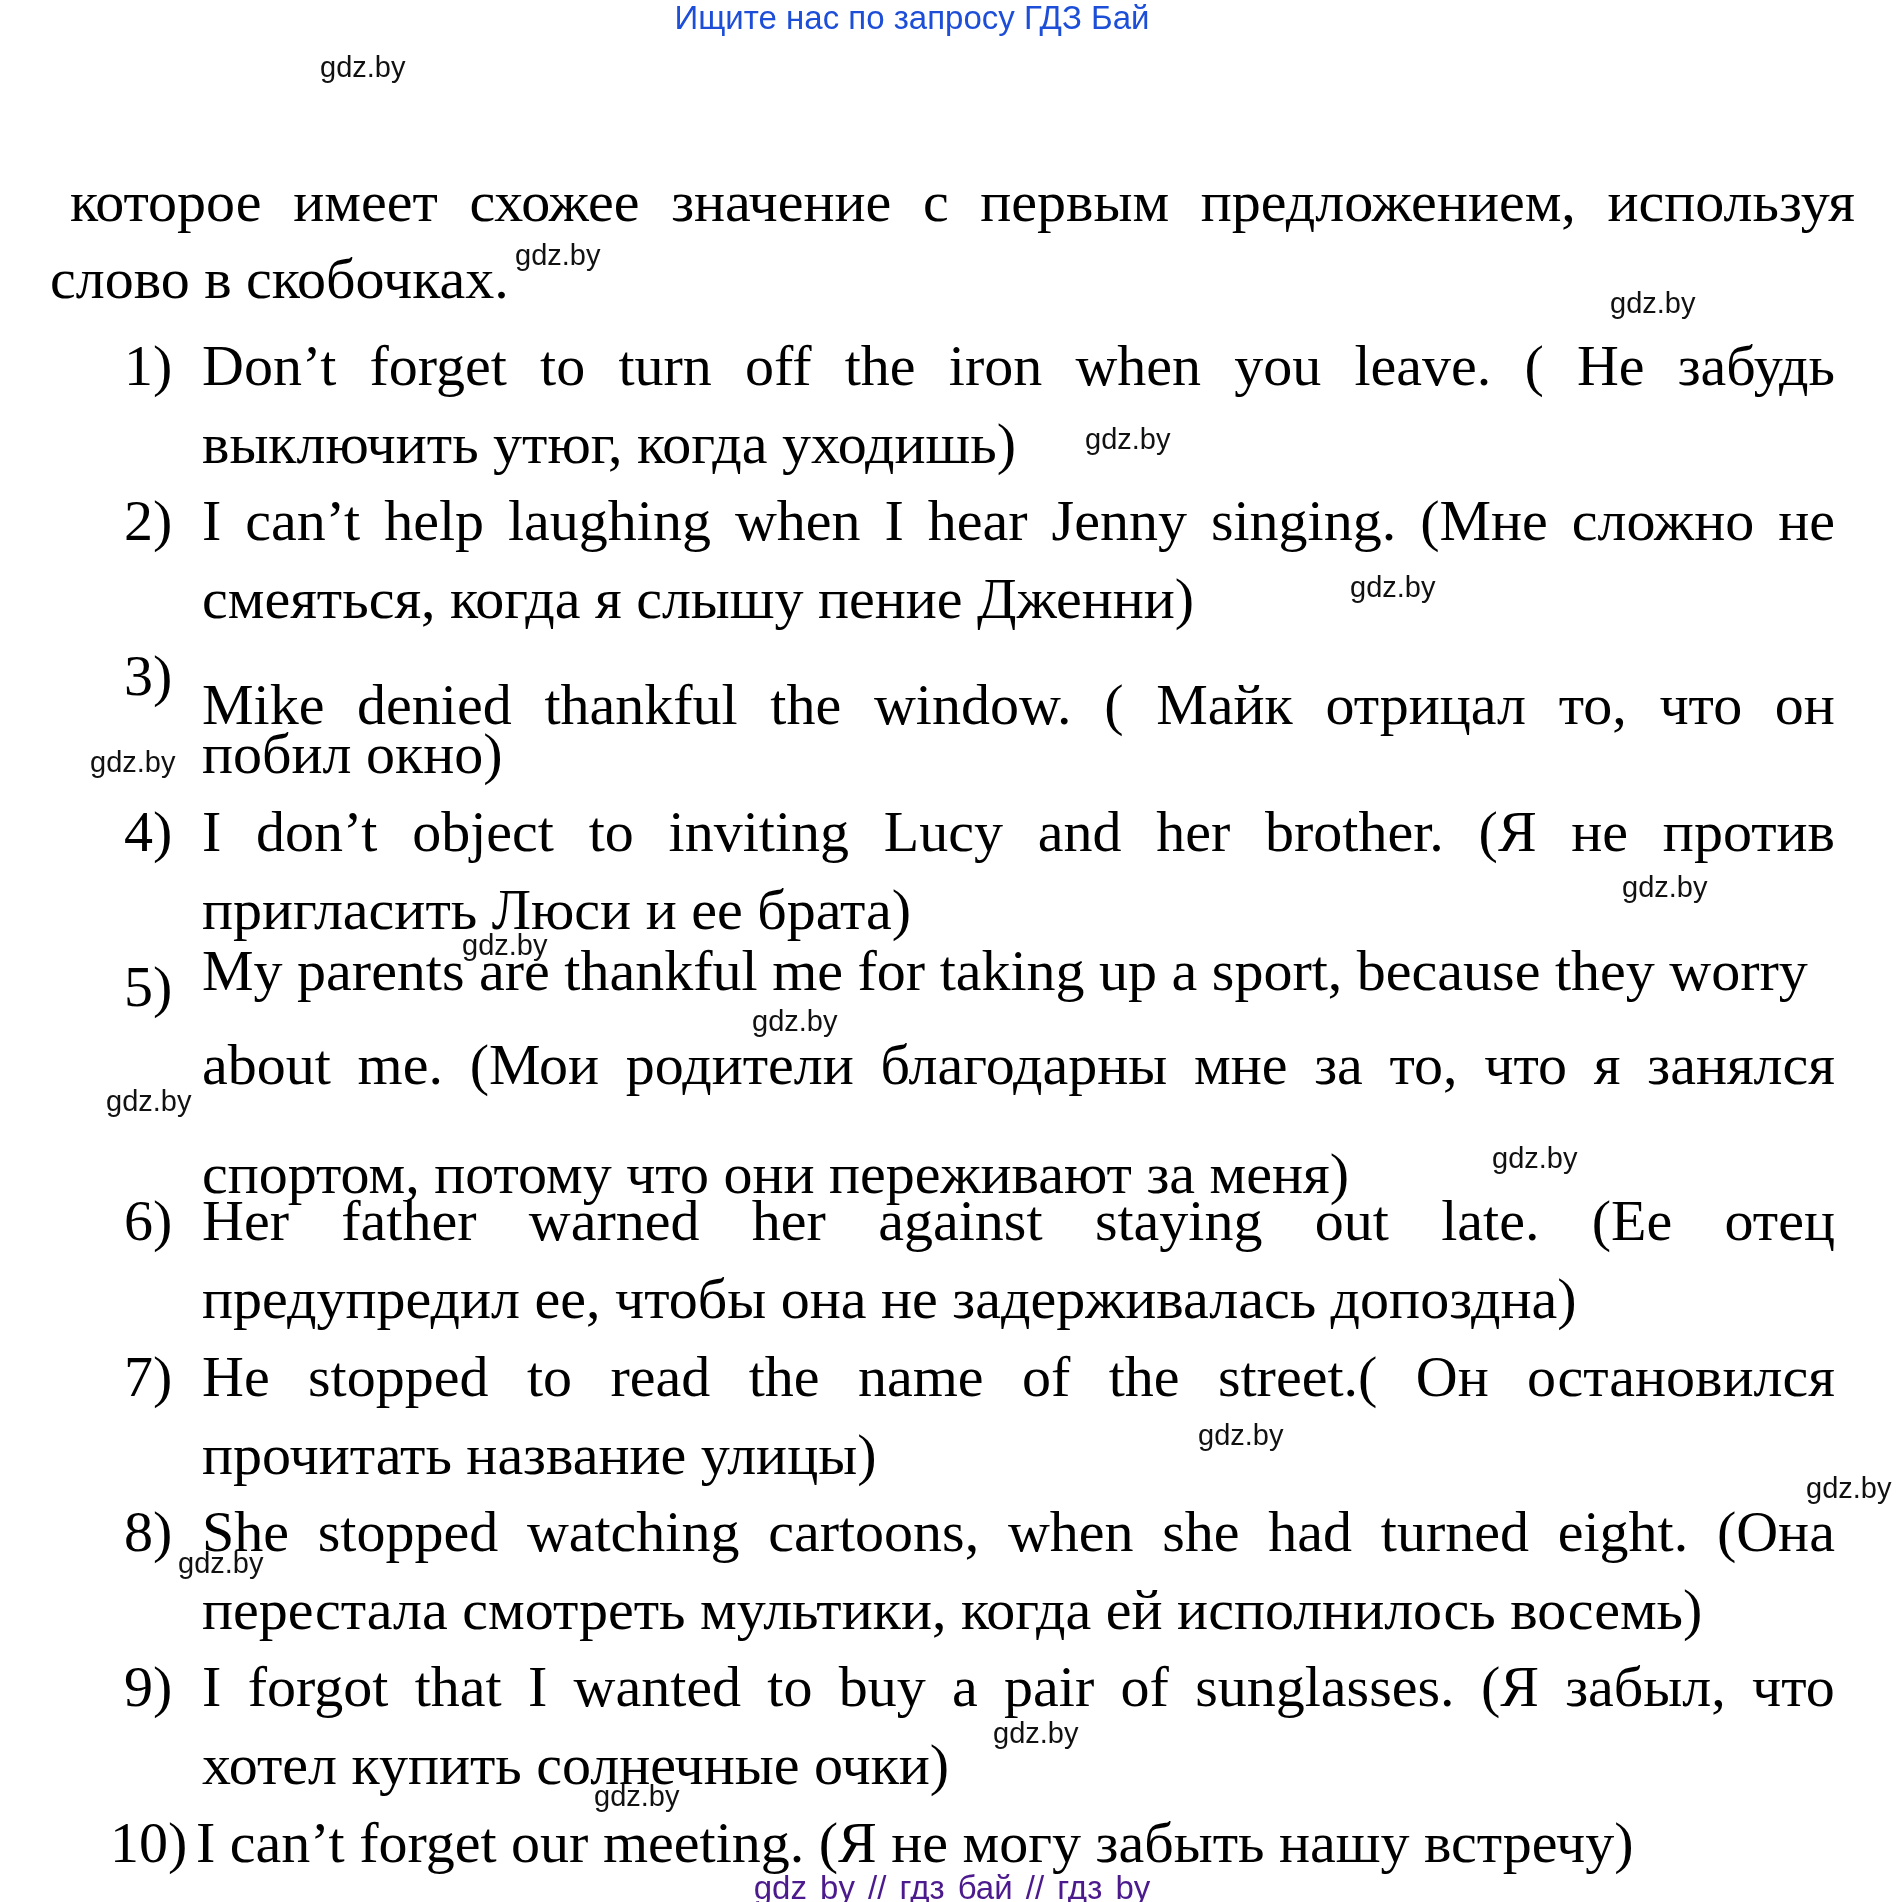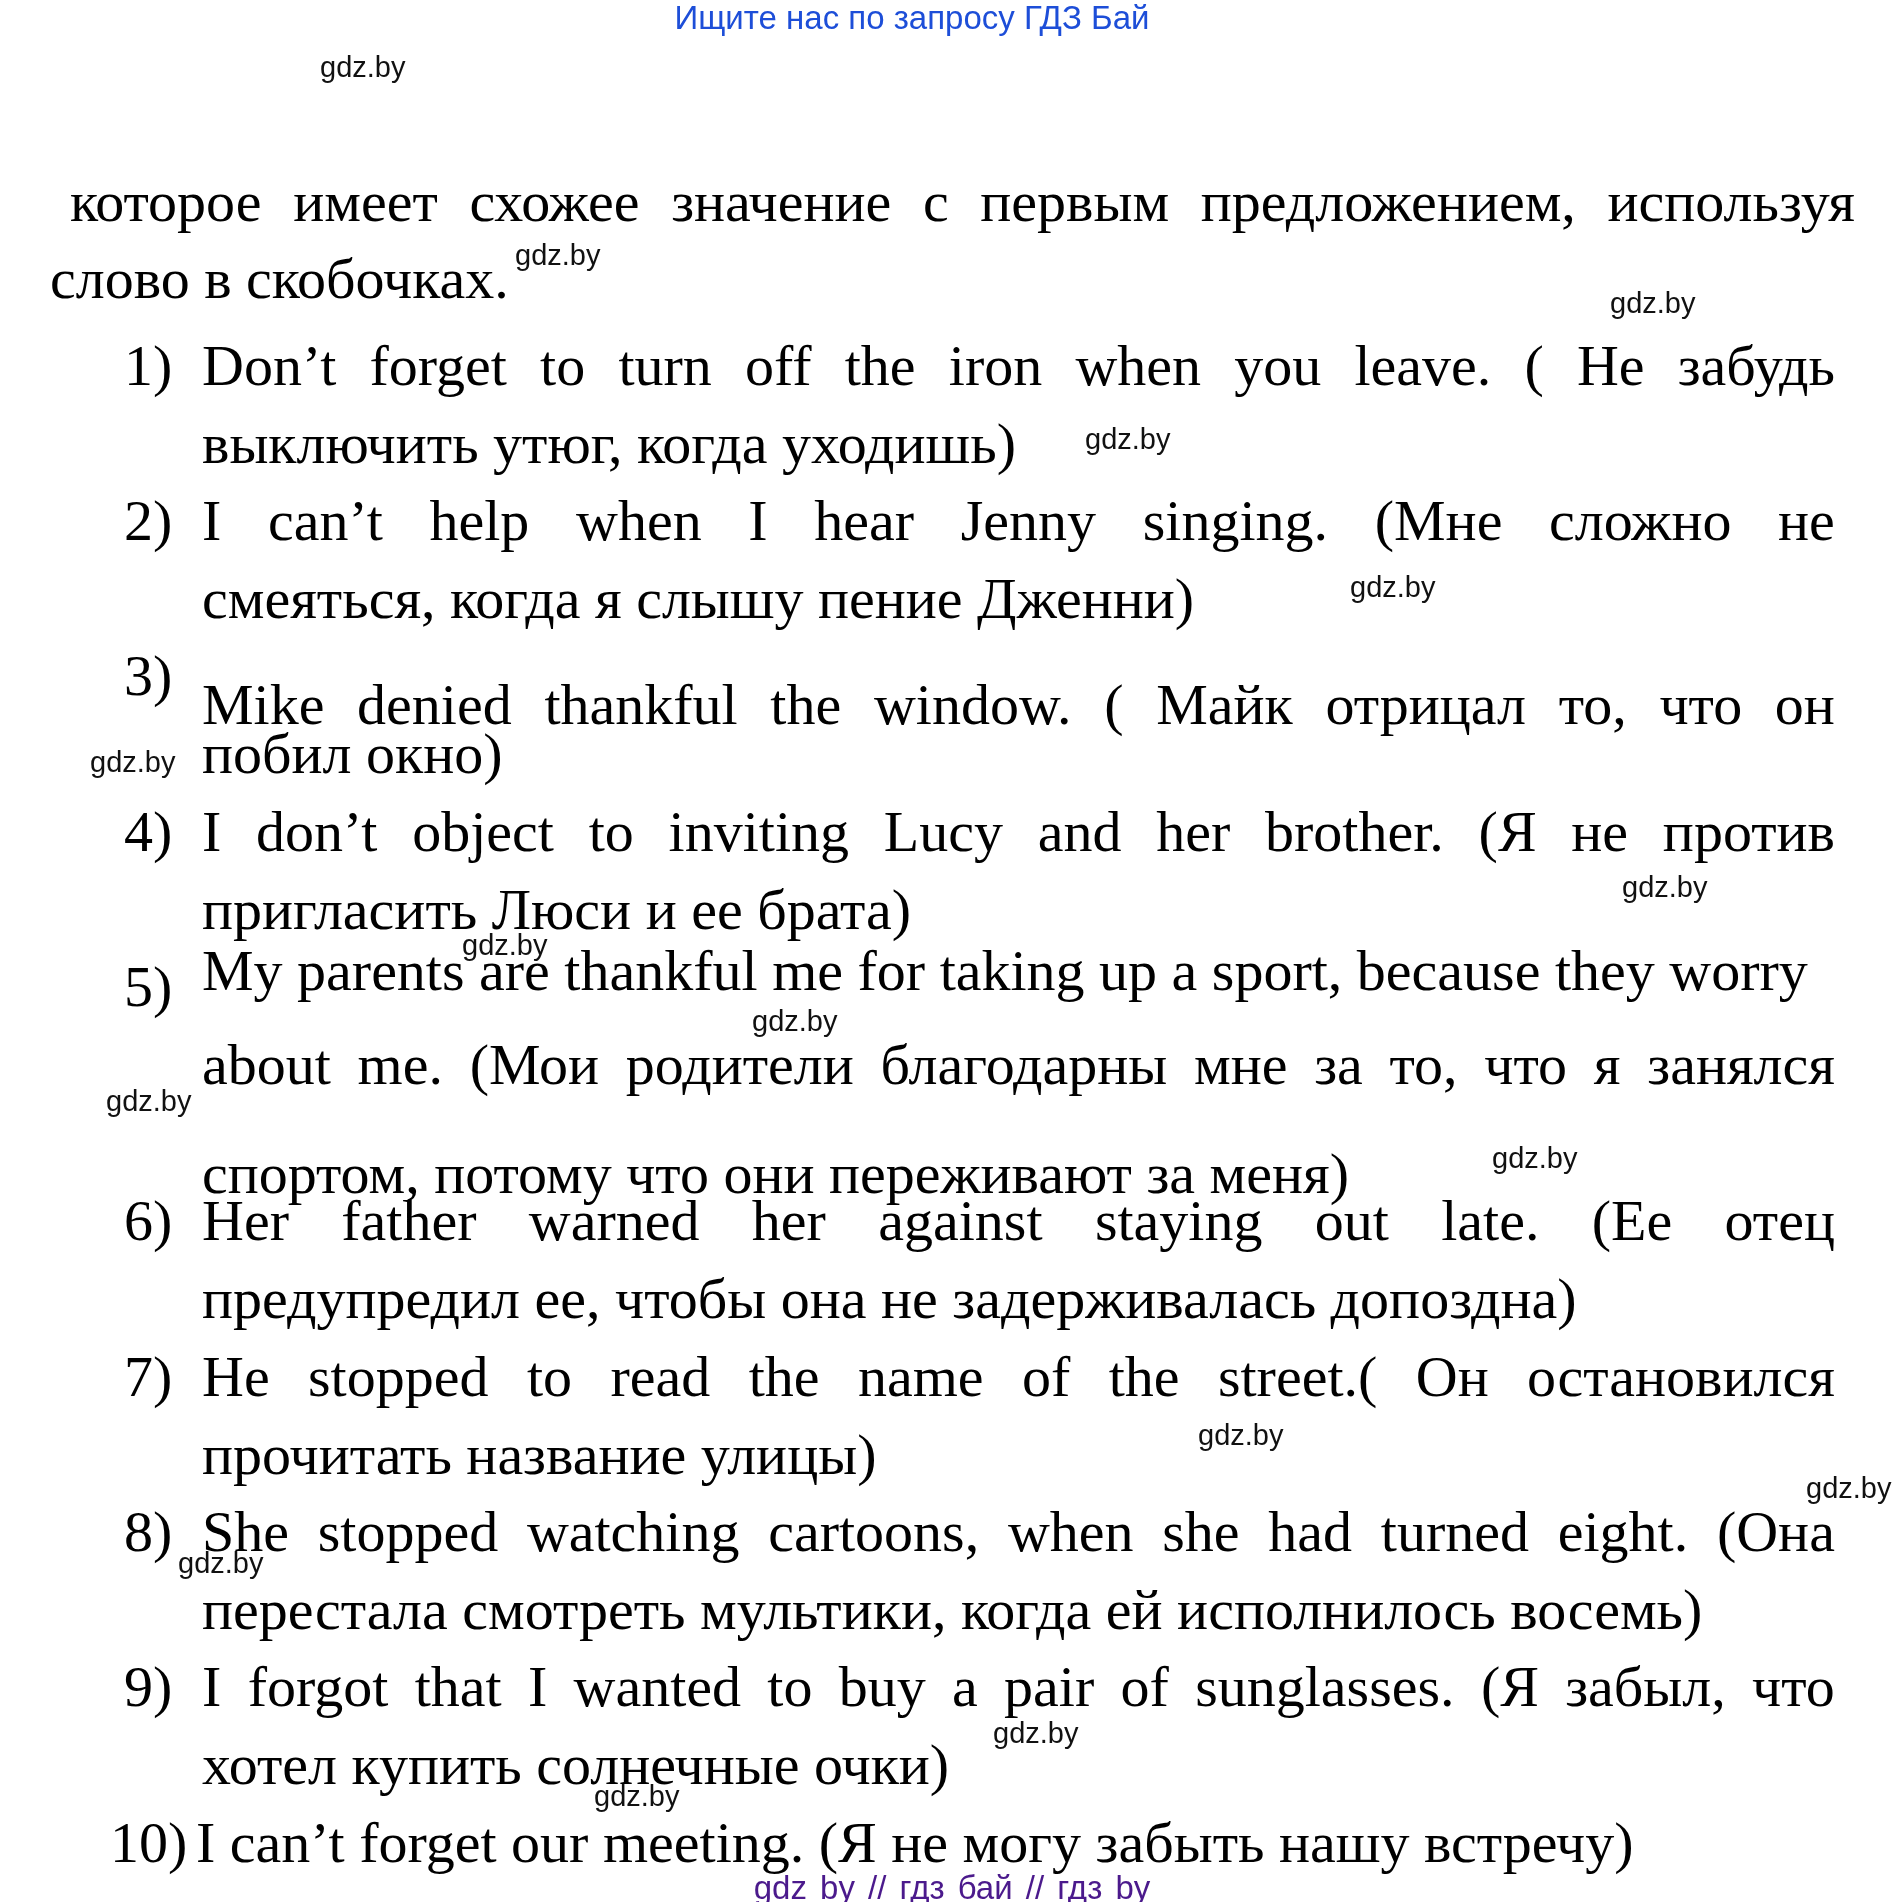--- a/index.html
+++ b/index.html
@@ -65,20 +65,21 @@
         <span>(</span>
         <span>Не</span>
         <span>забудь</span>
       </div>
       <div class="serif item-line" style="top: 405px;">выключить утюг, когда уходишь)</div>
       <div class="num" style="left: 124px; top: 482px;">2)</div>
       <div class="serif item-line justify-line" style="top: 482px;">
         <span>I</span>
         <span>can’t</span>
         <span>help</span>
+        <span>laughing</span>
         <span>when</span>
         <span>I</span>
         <span>hear</span>
         <span>Jenny</span>
         <span>singing.</span>
         <span>(Мне</span>
         <span>сложно</span>
         <span>не</span>
       </div>
       <div class="serif item-line" style="top: 560px;">смеяться, когда я слышу пение Дженни)</div>

